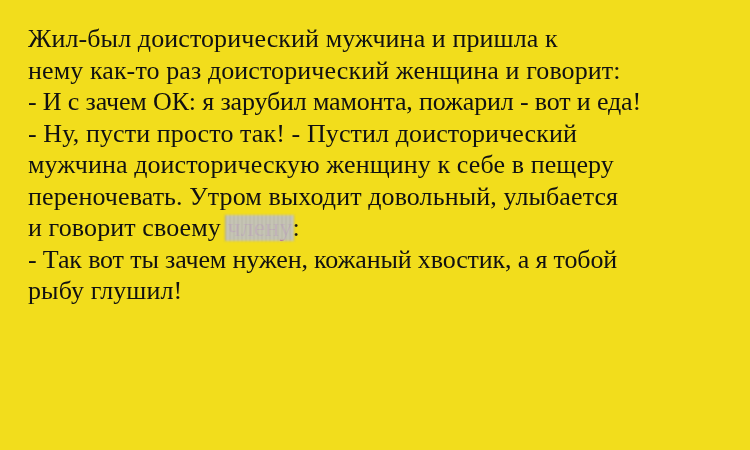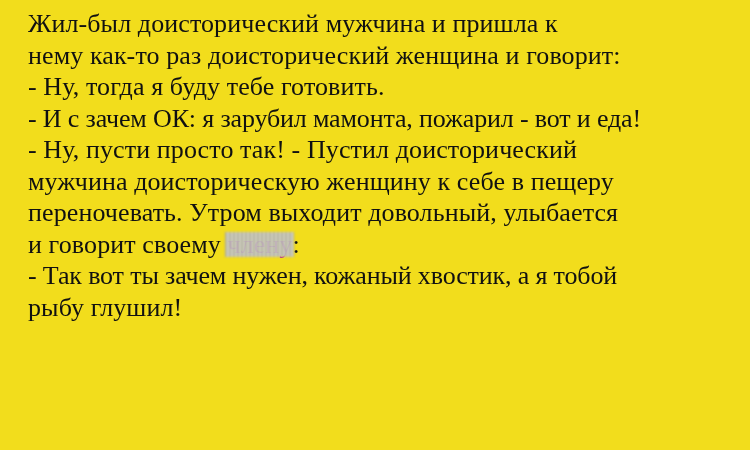--- a/index.html
+++ b/index.html
@@ -11,21 +11,21 @@
     height: 450px;
     background: #F2DD1C;
     font-family: "Liberation Serif", "DejaVu Serif", serif;
     overflow: hidden;
   }
   #joke-card {
     width: 750px;
     height: 450px;
     background: #F2DD1C;
     box-sizing: border-box;
-    padding: 8px 6px 0 28px;
+    padding: 23px 6px 0 28px;
     display: block;
   }
   .joke-line {
     color: #111111;
     font-size: 26px;
     line-height: 31.5px;
     white-space: pre;
     letter-spacing: 0.1px;
     font-weight: 400;
   }
@@ -53,21 +53,20 @@
     );
     filter: blur(1.2px);
   }
 </style>
 </head>
 <body>
 
 <div id="joke-card">
   <div class="joke-line">Жил-был доисторический мужчина и пришла к</div>
   <div class="joke-line">нему как-то раз доисторический женщина и говорит:</div>
-  <div class="joke-line">- Ну, тогда я буду тебе готовить.</div>
   <div class="joke-line tight">- И с зачем ОК: я зарубил мамонта, пожарил - вот и еда!</div>
   <div class="joke-line">- Ну, пусти просто так! - Пустил доисторический</div>
   <div class="joke-line">мужчина доисторическую женщину к себе в пещеру</div>
   <div class="joke-line">переночевать. Утром выходит довольный, улыбается</div>
   <div class="joke-line"><span>и говорит своему </span><span class="censored">члену</span><span>:</span></div>
   <div class="joke-line tight">- Так вот ты зачем нужен, кожаный хвостик, а я тобой</div>
   <div class="joke-line">рыбу глушил!</div>
 </div>
 
 </body></html>

